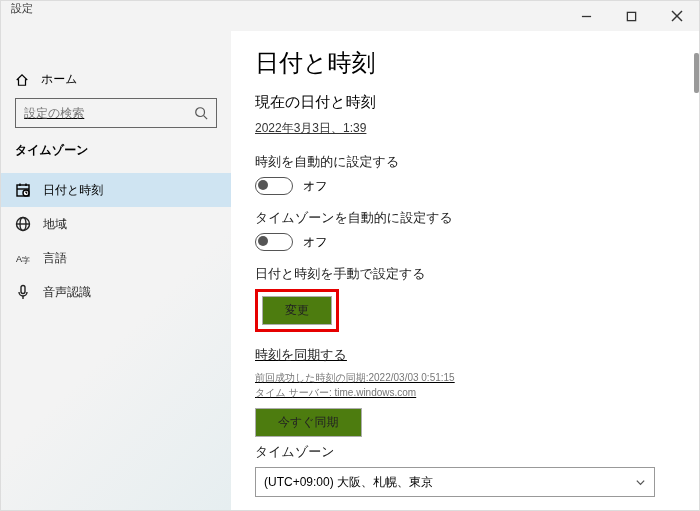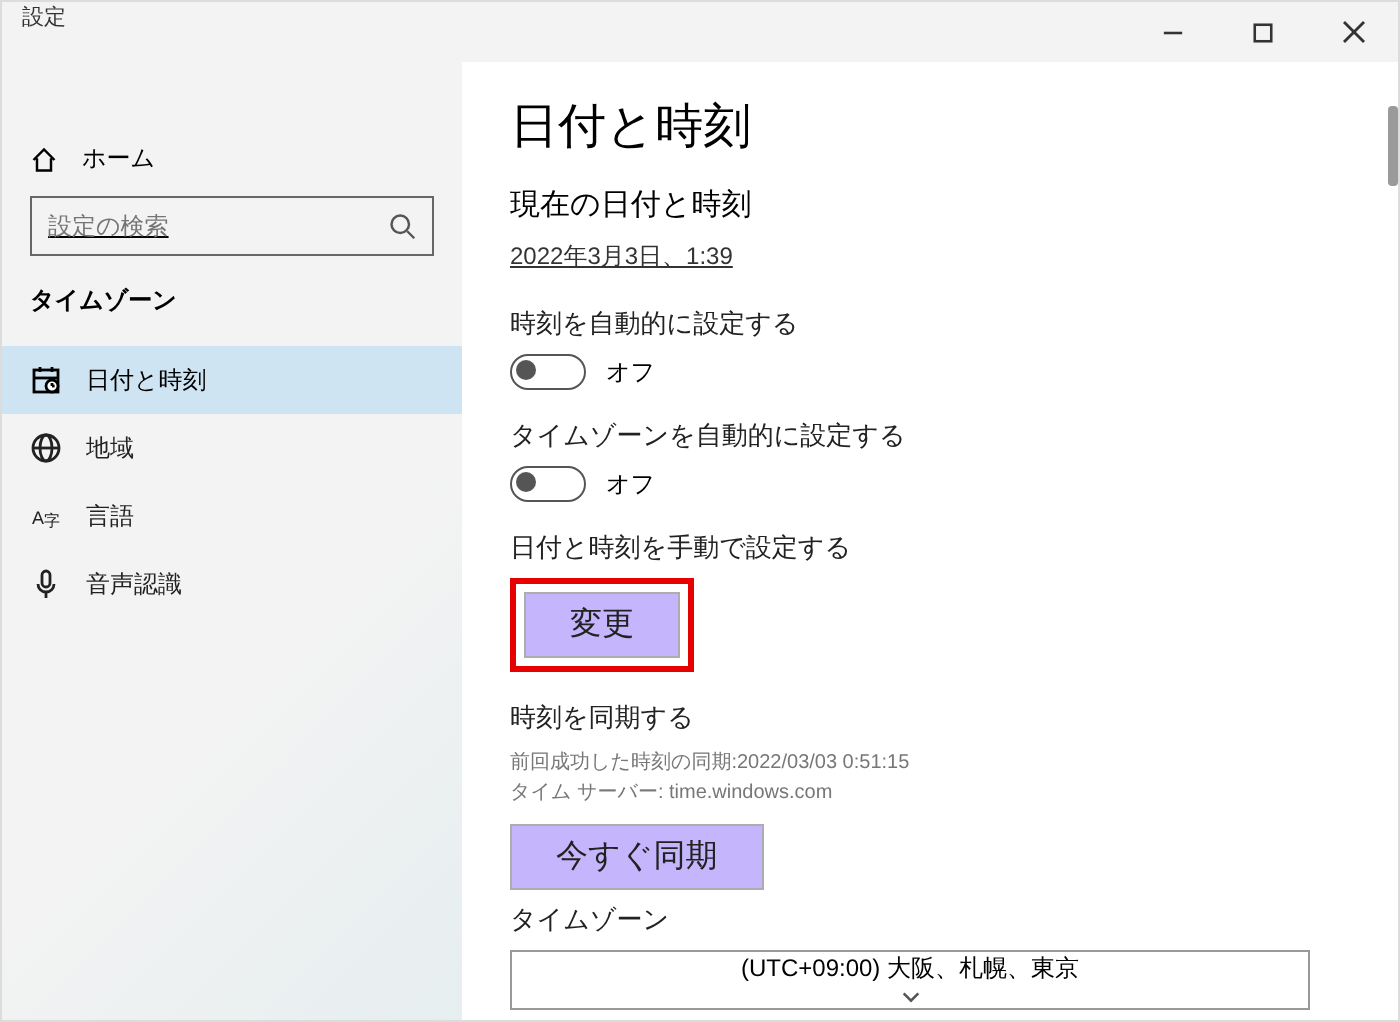--- a/index.html
+++ b/index.html
@@ -27,28 +27,28 @@
   h2.sub { font-size: 15px; font-weight: 400; margin-bottom: 8px; }
   .now { font-size: 12px; color: #333; margin-bottom: 16px; text-decoration: underline; }
   .opt { margin-bottom: 14px; }
   .optlabel { font-size: 13px; color: #222; margin-bottom: 6px; }
   .toggle-row { display: flex; align-items: center; gap: 10px; }
   .toggle { width: 38px; height: 18px; border: 1.5px solid #555; border-radius: 18px; position: relative; background: #fff; }
   .toggle .knob { position: absolute; left: 2px; top: 2px; width: 10px; height: 10px; border-radius: 50%; background: #555; }
   .toggle.off .knob { left: 2px; }
   .togtext { font-size: 12px; }
 
-  .btn { display: inline-block; border: 1px solid #adadad; background: #c4b5fd; padding: 5px 22px; font-size: 16px; color: #222; }
+  .btn { display: inline-block; border: 1px solid #adadad; background: #4d7c0f; padding: 5px 22px; font-size: 12px; color: #222; }
   .highlight { display: inline-block; border: 3px solid #e60000; padding: 4px; }
 
-  .sync { margin-top: 12px; }
+  .sync { margin-top: 12px; text-decoration: underline; }
   .sync .info { font-size: 10px; color: #777; line-height: 1.5; margin: 2px 0 8px 0; }
 
   .tz { margin-top: 6px; }
-  .tz select, .tzbox { width: 400px; height: 30px; border: 1px solid #999; background: #fff; font-size: 12px; padding: 0 8px; display: flex; align-items: center; justify-content: space-between; flex-direction: column; }
+  .tz select, .tzbox { width: 400px; height: 30px; border: 1px solid #999; background: #fff; font-size: 12px; padding: 0 8px; display: flex; align-items: center; justify-content: space-between; }
   .tzbox .chev { font-size: 11px; color: #555; }
 
   .scrollbar { position: absolute; right: 0; top: 22px; width: 5px; height: 40px; background: #9a9a9a; border-radius: 2px; }
 
   svg { display: block; }
   .ic { stroke: currentColor; fill: none; stroke-width: 1.4; }
 </style>
 </head>
 <body>
 

